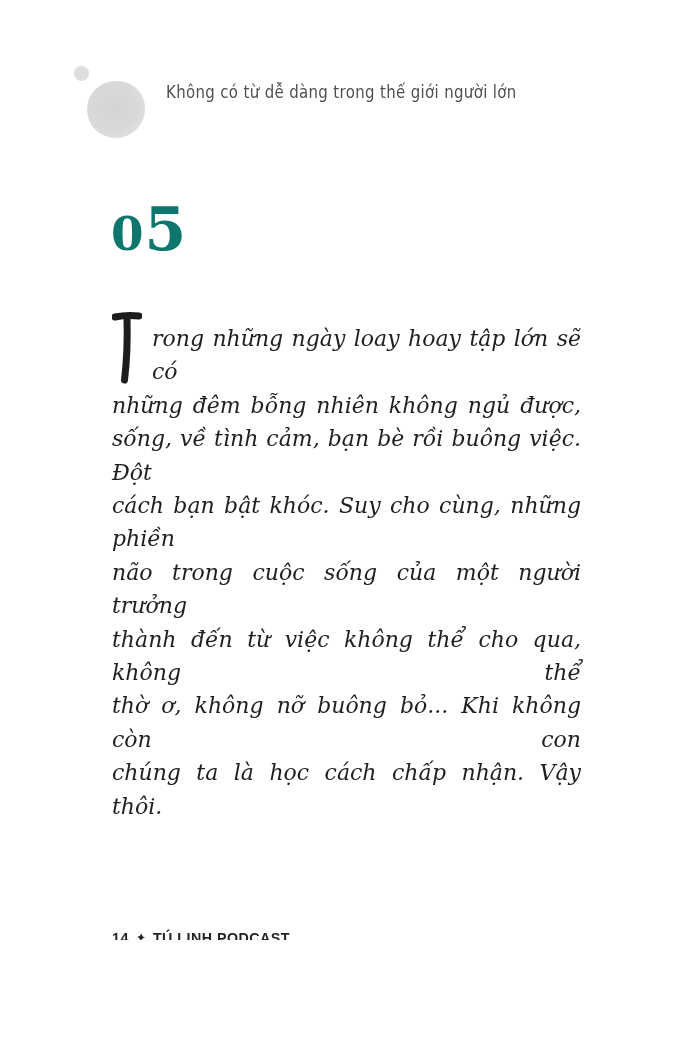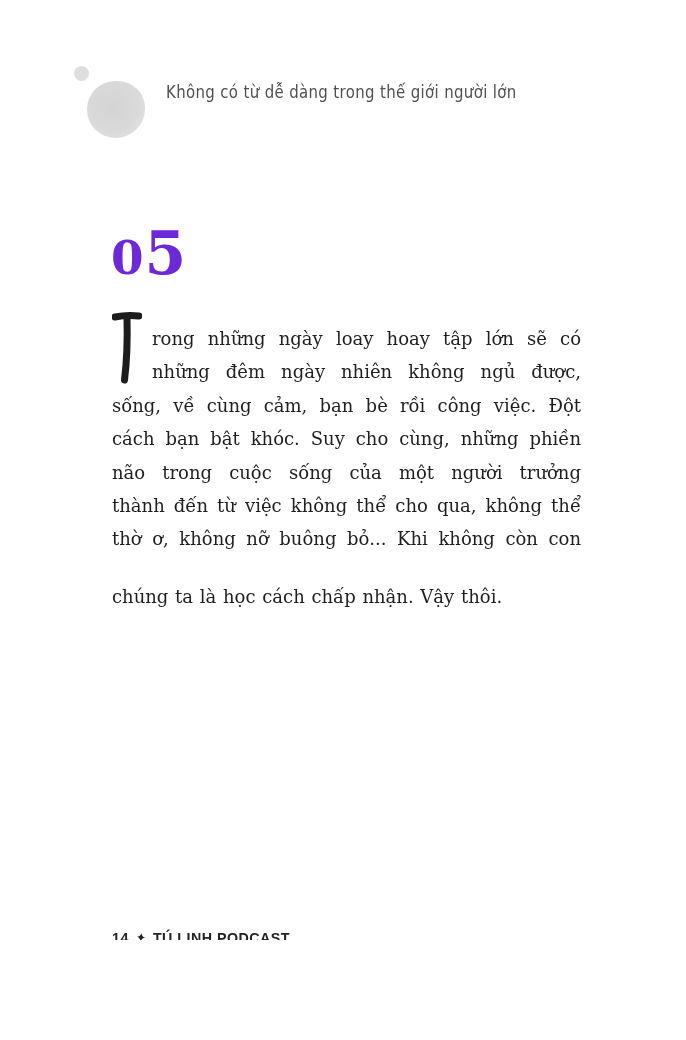--- a/index.html
+++ b/index.html
@@ -38,26 +38,26 @@
     color: #4f4f4f;
     letter-spacing: 0.4px;
     white-space: nowrap;
     transform: scaleX(0.88);
     transform-origin: left center;
   }
 
   
   .chapter-number {
     position: absolute;
-    left: 111px; top: 220px;
+    left: 111px; top: 196px;
     font-family: "DejaVu Serif", "Liberation Serif", serif;
     font-weight: 700;
     font-size: 60px;
     line-height: 1.1;
-    color: #6d28d9;
+    color: #0f766e;
     letter-spacing: 1px;
   }
   .chapter-number::first-letter { font-size: 0.78em; }
 
   
   .article {
     position: absolute;
     left: 112px; top: 322px;
     width: 469px;
     color: #1f1f1f;
@@ -71,27 +71,28 @@
   }
   .drop-cap svg { display: block; width: 30px; height: 78px; }
   .sr-only {
     position: absolute;
     width: 1px; height: 1px;
     overflow: hidden;
     clip: rect(0 0 0 0);
     white-space: nowrap;
   }
   .para-line {
-    font-size: 18px;
+    font-size: 22px;
     line-height: 33.4px;
     text-align: justify;
     text-align-last: justify;
     word-spacing: 1px;
+    font-style: italic;
   }
-  .para-line.last { text-align-last: left; margin-top: 24px; }
+  .para-line.last { text-align-last: left; }
 
   
   .footer {
     position: absolute;
     left: 112px; top: 929px;
     display: flex;
     align-items: center;
     gap: 7px;
     font-family: "Liberation Sans", "DejaVu Sans", sans-serif;
     font-weight: 700;
@@ -122,22 +123,22 @@
 
   <div class="article">
     <span class="drop-cap">
       <svg viewBox="0 0 30 78" aria-hidden="true">
         <path d="M3 7 Q15 4.5 27 6" fill="none" stroke="#1d1d1d" stroke-width="7" stroke-linecap="round"></path>
         <path d="M15 7 C15.5 26 14.5 54 12.5 70" fill="none" stroke="#1d1d1d" stroke-width="7" stroke-linecap="round"></path>
       </svg>
       <span class="sr-only">T</span>
     </span>
     <div class="para-line">rong những ngày loay hoay tập lớn sẽ có</div>
-    <div class="para-line">những đêm ngày nhiên không ngủ được,</div>
-    <div class="para-line">sống, về cùng cảm, bạn bè rồi công việc. Đột</div>
+    <div class="para-line">những đêm bỗng nhiên không ngủ được,</div>
+    <div class="para-line">sống, về tình cảm, bạn bè rồi buông việc. Đột</div>
     <div class="para-line">cách bạn bật khóc. Suy cho cùng, những phiền</div>
     <div class="para-line">não trong cuộc sống của một người trưởng</div>
     <div class="para-line">thành đến từ việc không thể cho qua, không thể</div>
     <div class="para-line">thờ ơ, không nỡ buông bỏ... Khi không còn con</div>
     <div class="para-line last">chúng ta là học cách chấp nhận. Vậy thôi.</div>
   </div>
 
   <div class="footer">
     <span>14</span>
     <span class="star">✦</span>

